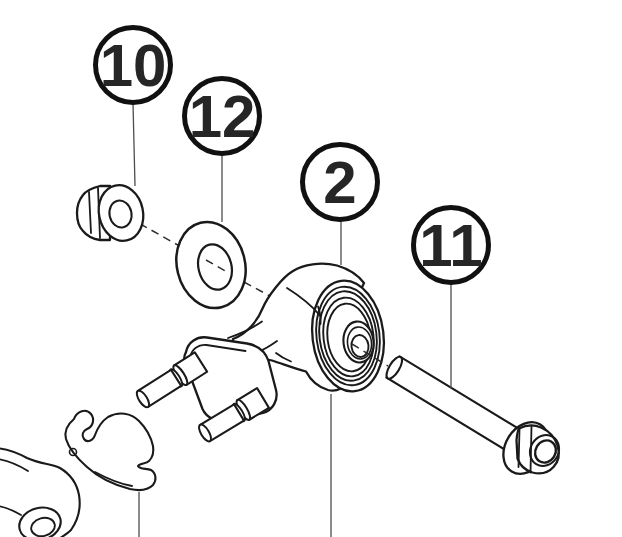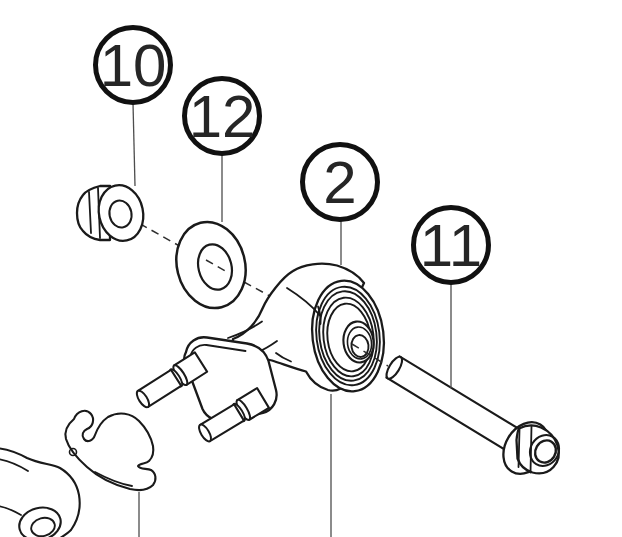--- a/index.html
+++ b/index.html
@@ -1,16 +1,16 @@
 <!DOCTYPE html>
 <html><head>
 <meta charset="utf-8">
 <style>
   html,body{margin:0;padding:0;background:#ffffff;}
-  .stage{position:relative;width:622px;height:537px;background:#ffffff;overflow:hidden;}
+  .stage{position:relative;width:622px;height:537px;background:#ffffff;overflow:hidden;font-weight:bold;}
   svg{display:block;}
   .part{fill:#ffffff;stroke:#1a1a1a;stroke-width:2.3;stroke-linejoin:round;stroke-linecap:round;}
   .thin{fill:none;stroke:#1a1a1a;stroke-width:1.8;stroke-linecap:round;}
   .ring{fill:none;stroke:#1a1a1a;stroke-width:1.9;}
   .leader{fill:none;stroke:#4d4d4d;stroke-width:1.3;}
   .axis{fill:none;stroke:#2e2e2e;stroke-width:1.5;stroke-dasharray:8 5.5;}
   .balloon{fill:#ffffff;stroke:#111111;stroke-width:5;}
   .balloon-label{font-family:"Liberation Sans",sans-serif;font-size:60px;fill:#262626;text-anchor:middle;}
 </style>
 </head>

